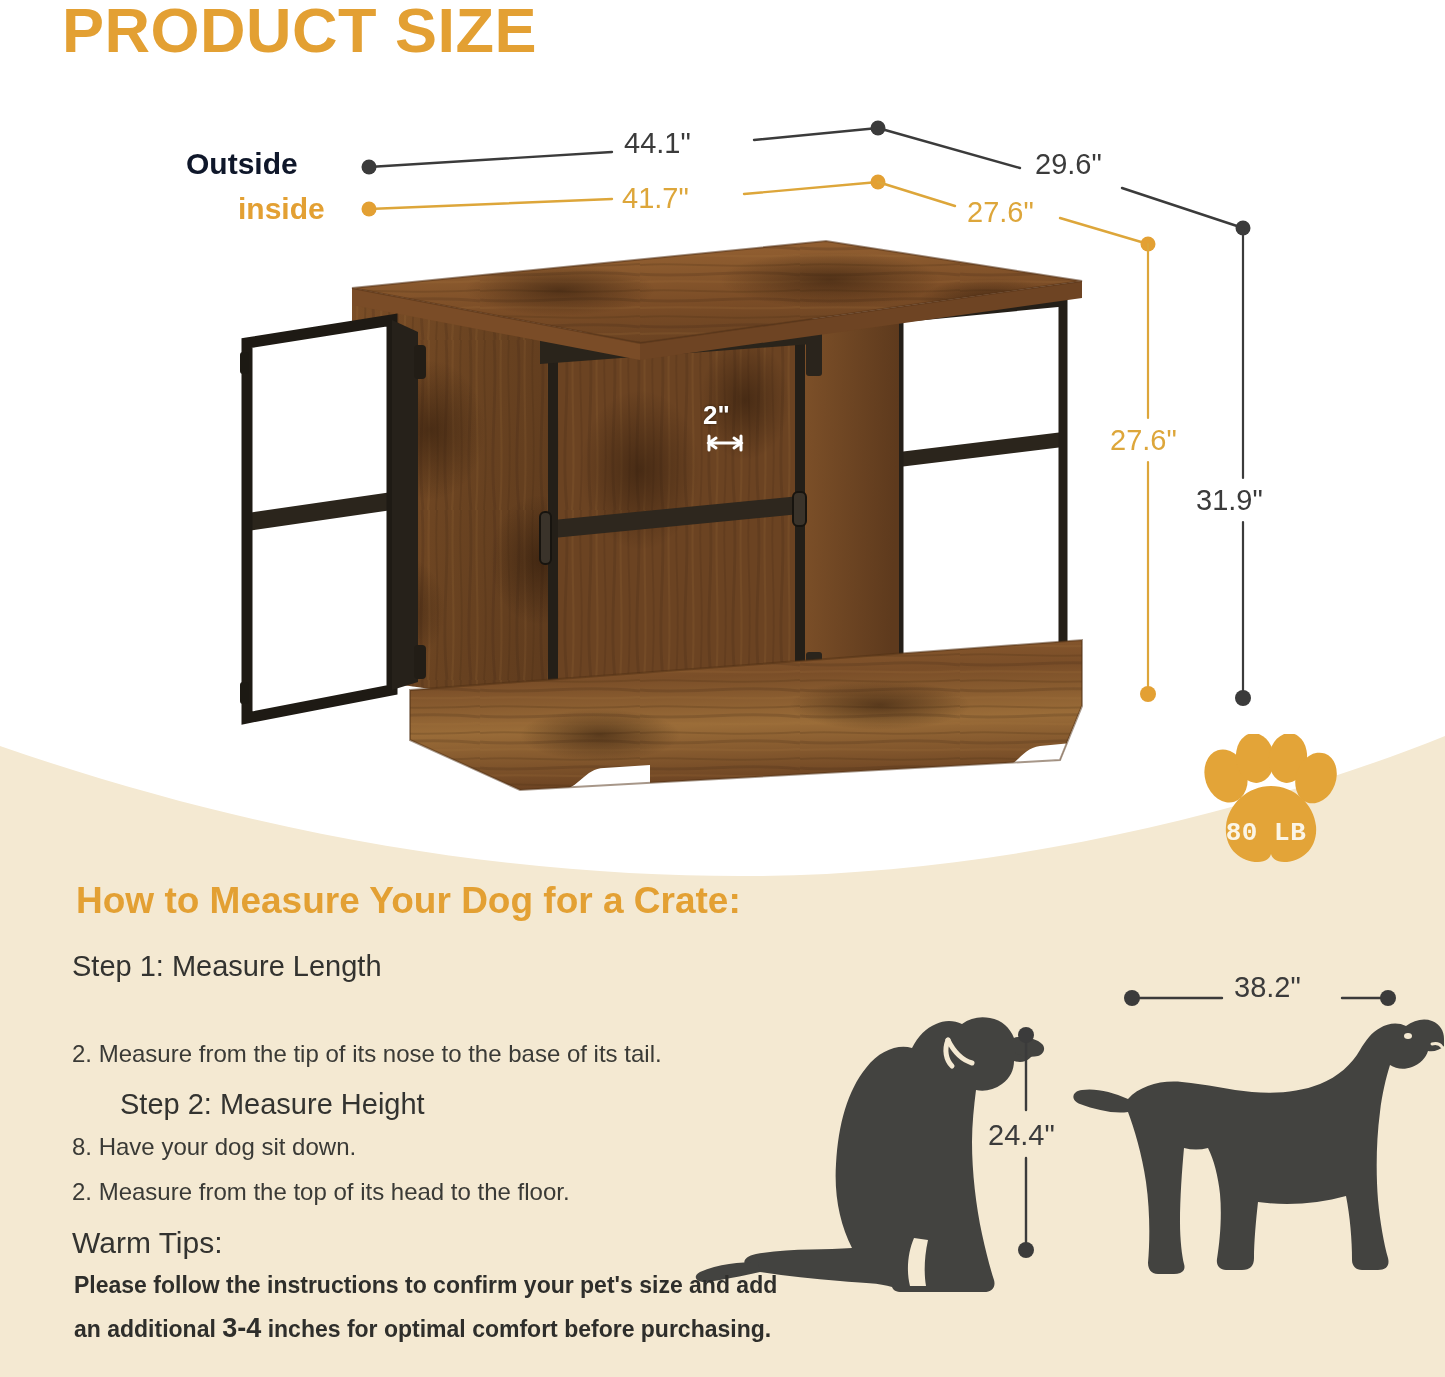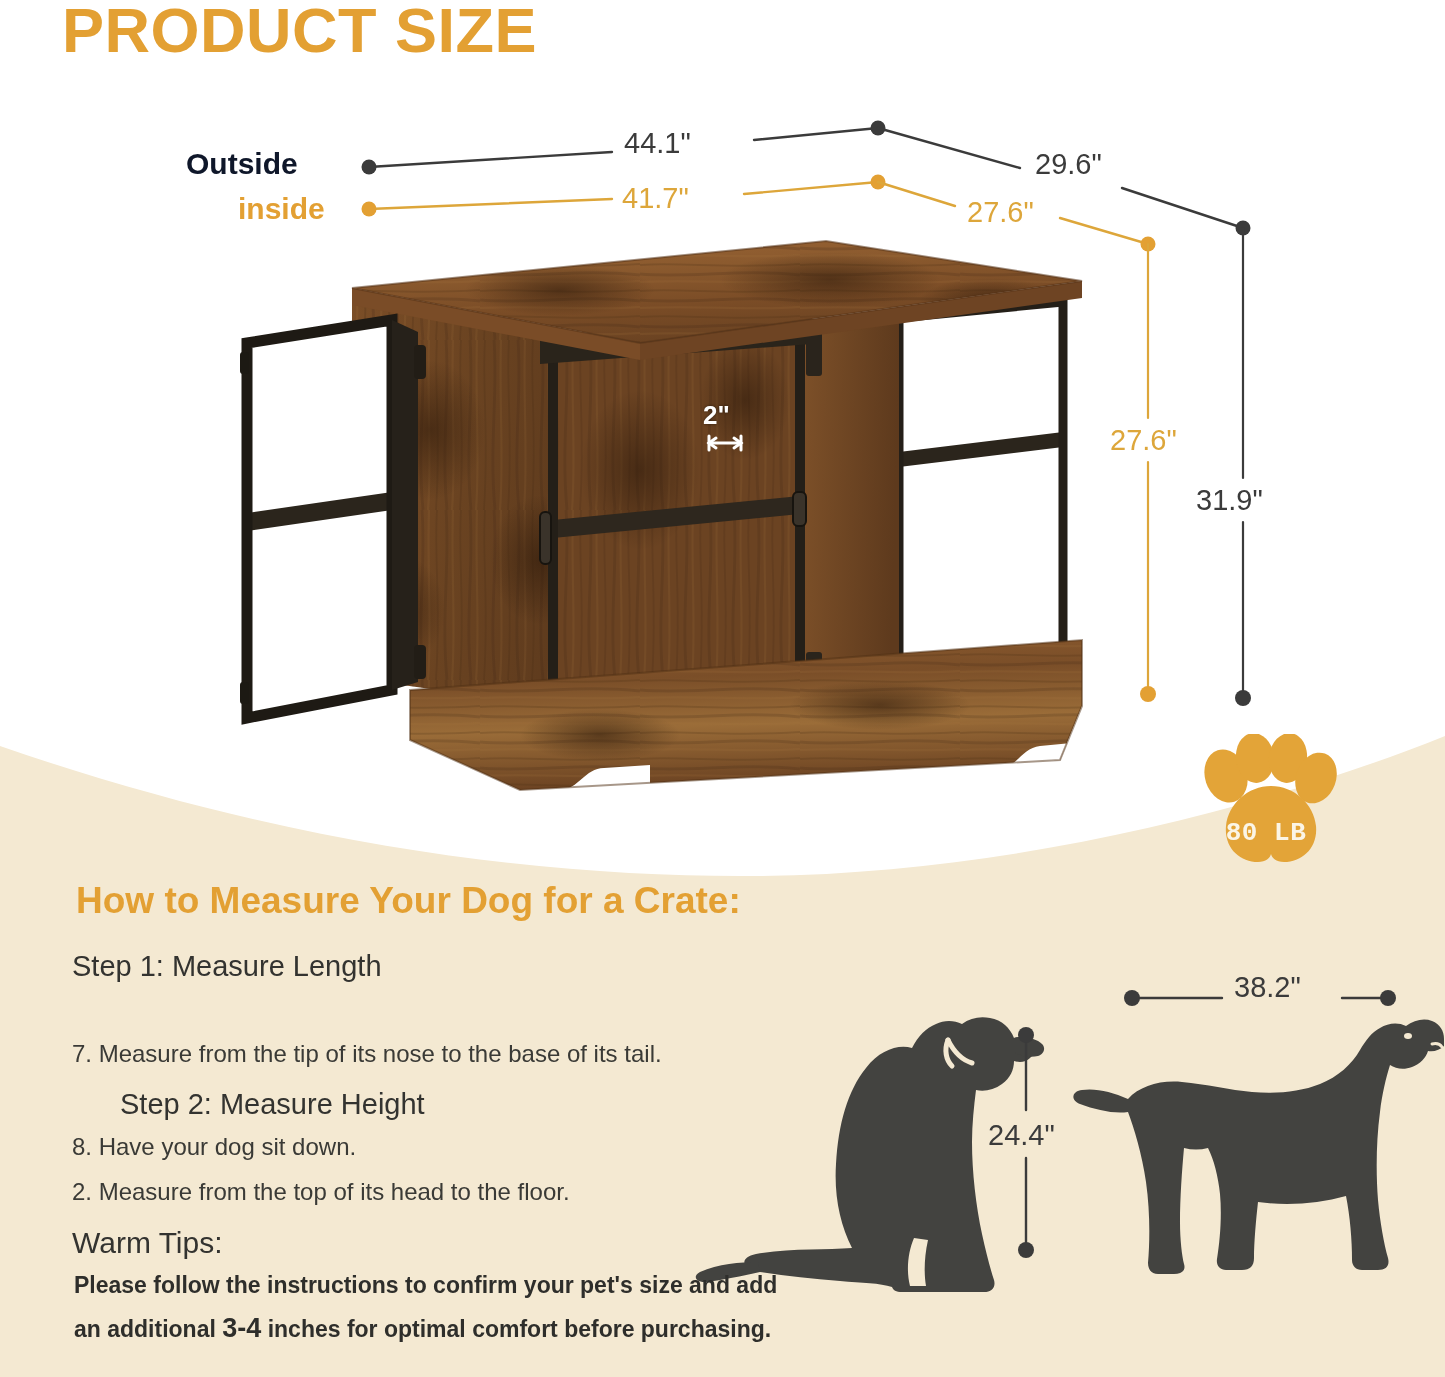--- a/index.html
+++ b/index.html
@@ -473,21 +473,21 @@
              C84,128 80,124 79,120
              C78,124 74,128 66,128
              C48,128 32,114 34,92
              C36,70 56,52 79,52 Z" fill="#E3A438"></path>
   </svg>
   <div id="paw-weight" class="nosel">80 LB</div>
 
   <div id="howto-heading" class="nosel">How to Measure Your Dog for a Crate:</div>
 
   <div id="step1-title" class="step-title nosel">Step 1: Measure Length</div>
-  <div id="step1-l2" class="step-line nosel">7. Measure from the tip of its nose to the base of its tail.</div>
+  <div id="step1-l2" class="step-line nosel">2. Measure from the tip of its nose to the base of its tail.</div>
 
   <div id="step2-title" class="step-title nosel">Step 2: Measure Height</div>
   <div id="step2-l1" class="step-line nosel">8. Have your dog sit down.</div>
   <div id="step2-l2" class="step-line nosel">2. Measure from the top of its head to the floor.</div>
 
   <div id="tips-title" class="step-title nosel">Warm Tips:</div>
   <div id="tip-l1" class="tip-line nosel">Please follow the instructions to confirm your pet's size and add</div>
   <div id="tip-l2" class="tip-line nosel"><span>an additional </span><span class="emph">3-4</span><span> inches for optimal comfort before purchasing.</span></div>
 
   <div id="dog-len" class="nosel">38.2"</div>

